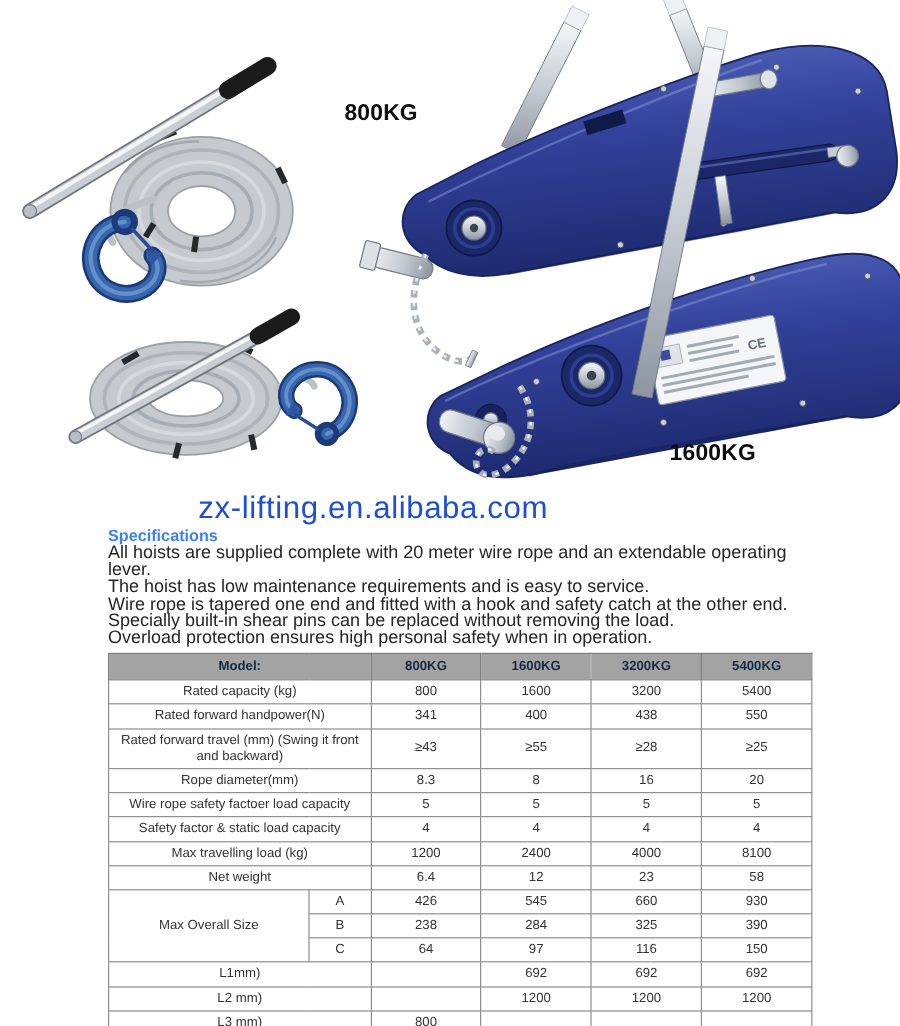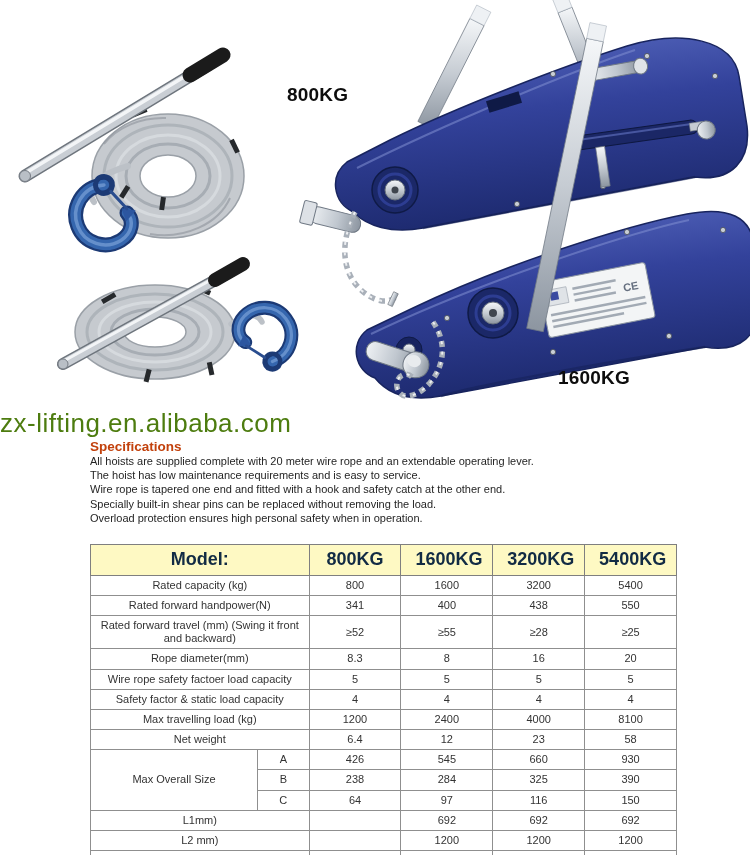--- a/index.html
+++ b/index.html
@@ -7,36 +7,36 @@
     position:relative; width:750px; height:855px; margin:0 auto;
     background:#ffffff; overflow:hidden;
     font-family:"Liberation Sans", sans-serif;
   }
   .abs { position:absolute; }
   .kg-label { position:absolute; font-weight:bold; font-size:19px; color:#0d0d0d; letter-spacing:0.2px; }
   #kg800  { left:287px; top:84px;  }
   #kg1600 { left:558px; top:367px; }
   .watermark {
     position:absolute; left:0; top:408px; width:622px;
-    text-align:left; font-size:26px; color:#4d7c0f; letter-spacing:0.5px;
+    text-align:center; font-size:26px; color:#1d4ed8; letter-spacing:0.5px;
   }
   .specs { position:absolute; left:90px; top:439px; width:585px; color:#252525; }
-  .specs .specs-title { font-weight:bold; font-size:13.5px; line-height:15px; color:#c2410c; }
-  .specs .spec-line { font-size:11px; line-height:14.2px; }
+  .specs .specs-title { font-weight:bold; font-size:13.5px; line-height:15px; color:#3b82f6; }
+  .specs .spec-line { font-size:15px; line-height:14.2px; }
   table.spec-table {
     position:absolute; left:90px; top:544px; width:587px;
     border-collapse:collapse; table-layout:fixed;
     font-size:11px; color:#333;
   }
   table.spec-table th, table.spec-table td {
     border:1px solid #8f8f8f; text-align:center; vertical-align:middle;
     padding:3px 4px; line-height:1.2; overflow:hidden;
   }
   table.spec-table th {
-    background:#fef9c3; color:#122b44; font-size:18px; font-weight:bold; padding:4px 14px;
+    background:#a3a3a3; color:#122b44; font-size:11px; font-weight:bold; padding:4px 14px;
     border-color:#7f7f7f;
   }
   svg text { font-family:"Liberation Sans", sans-serif; }
 </style>
 </head>
 <body>
 
 <div class="sheet">
 
   <div class="watermark">zx-lifting.en.alibaba.com</div>
@@ -268,21 +268,21 @@
       </tr>
       <tr>
         <td colspan="2">Rated forward handpower(N)</td>
         <td>341</td>
         <td>400</td>
         <td>438</td>
         <td>550</td>
       </tr>
       <tr>
         <td colspan="2">Rated forward travel (mm) (Swing it front and backward)</td>
-        <td>≥52</td>
+        <td>≥43</td>
         <td>≥55</td>
         <td>≥28</td>
         <td>≥25</td>
       </tr>
       <tr>
         <td colspan="2">Rope diameter(mm)</td>
         <td>8.3</td>
         <td>8</td>
         <td>16</td>
         <td>20</td>

